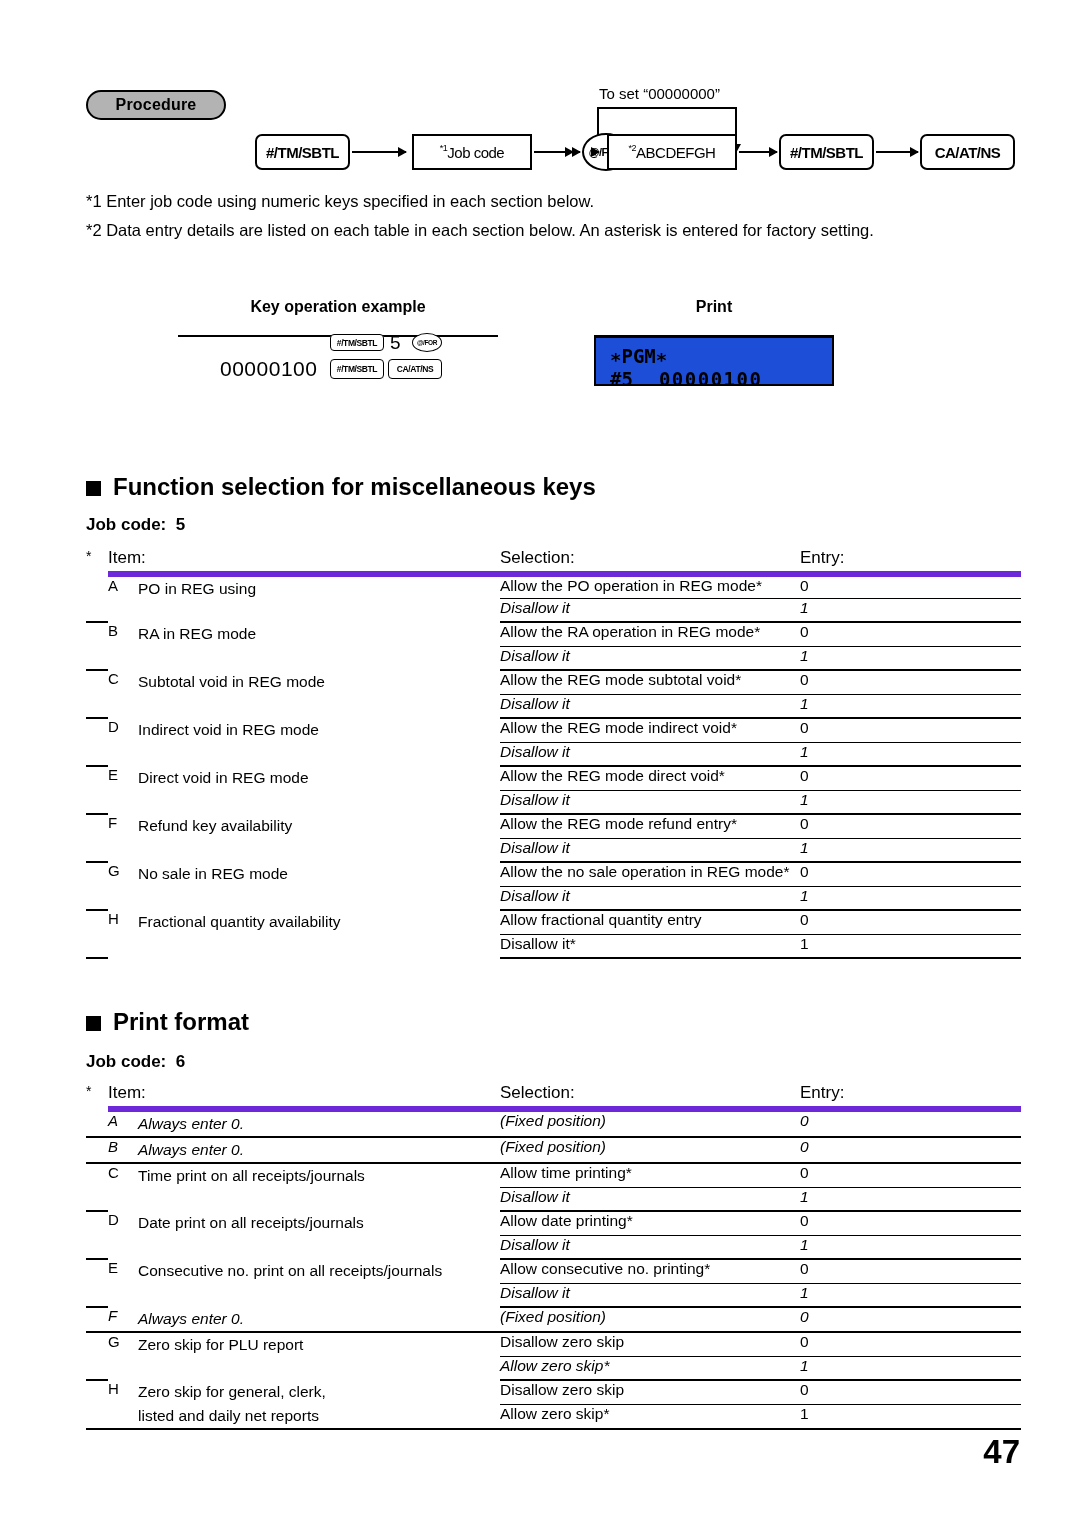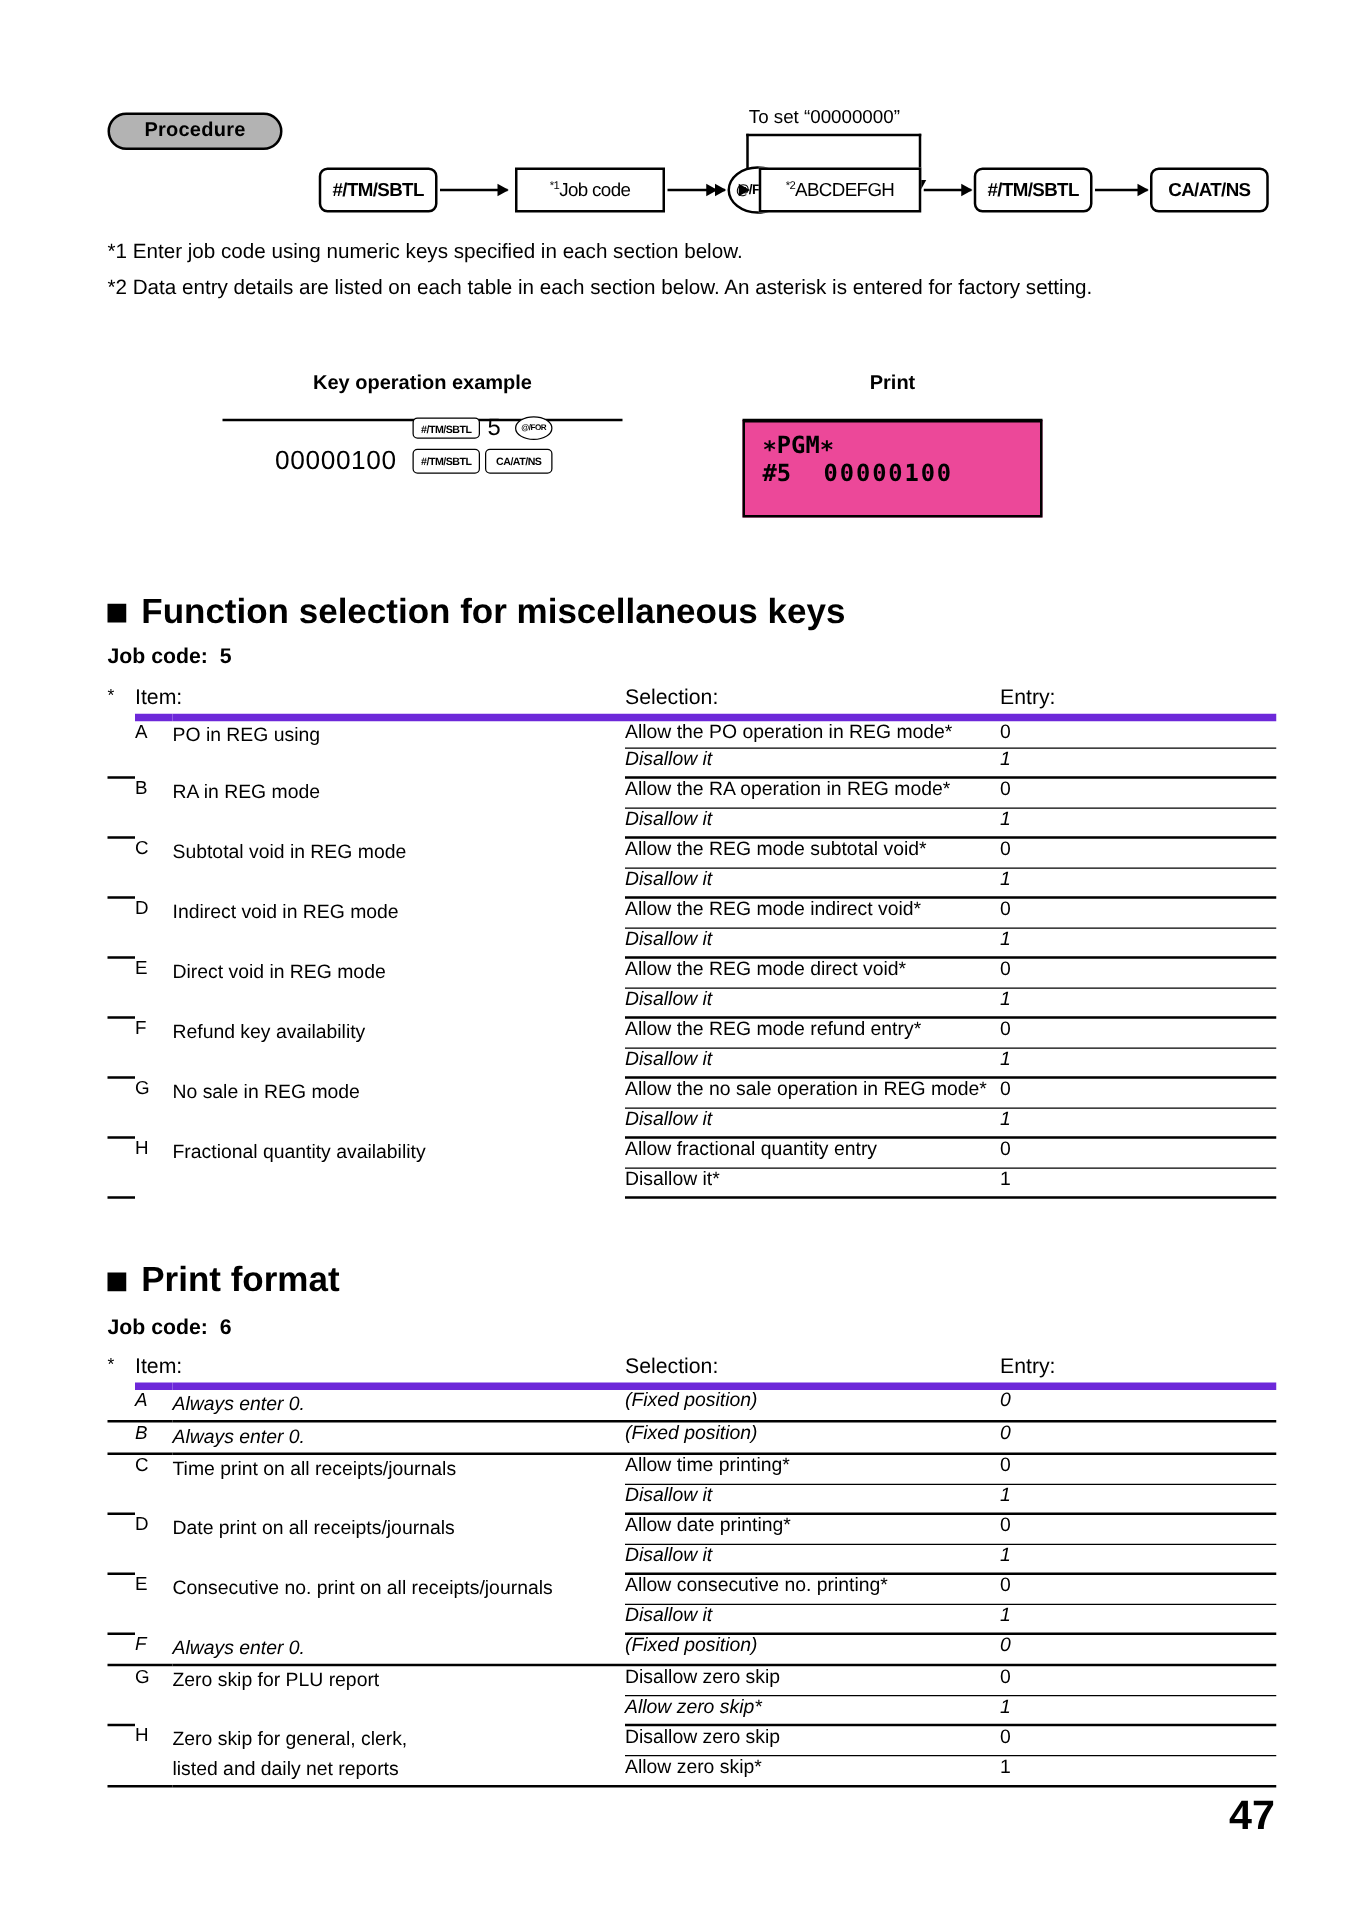--- a/index.html
+++ b/index.html
@@ -96,33 +96,33 @@
     letter-spacing: -0.4px;
     white-space: nowrap;
   }
   .minikey.ell { border-radius: 50%; font-size: 6.5px; }
   .bignum { position: absolute; font-size: 21px; letter-spacing: 0.5px; white-space: nowrap; }
 
   
   .receipt {
     position: absolute;
     left: 594px; top: 336px;
-    width: 240px; height: 78px;
+    width: 240px; height: 50px;
     border: 2px solid #000;
-    background: #ec4899;
+    background: #1d4ed8;
     font-family: "DejaVu Sans Mono", monospace;
   }
   .receipt-l1 { position: absolute; left: 14px; top: 7px; font-size: 19px; font-weight: bold; letter-spacing: 0px; }
   .receipt-l2 { position: absolute; left: 14px; top: 30px; font-size: 19px; font-weight: bold; }
   .receipt-l2 .num { margin-left: 26px; letter-spacing: 1.5px; }
 
   
   .section-head {
     position: absolute;
-    font-size: 28px; font-weight: bold;
+    font-size: 24px; font-weight: bold;
     white-space: nowrap;
     display: flex; align-items: center;
   }
   .sq {
     display: inline-block;
     width: 15px; height: 15px;
     background: #000;
     margin-right: 12px;
     position: relative; top: 1px;
   }

